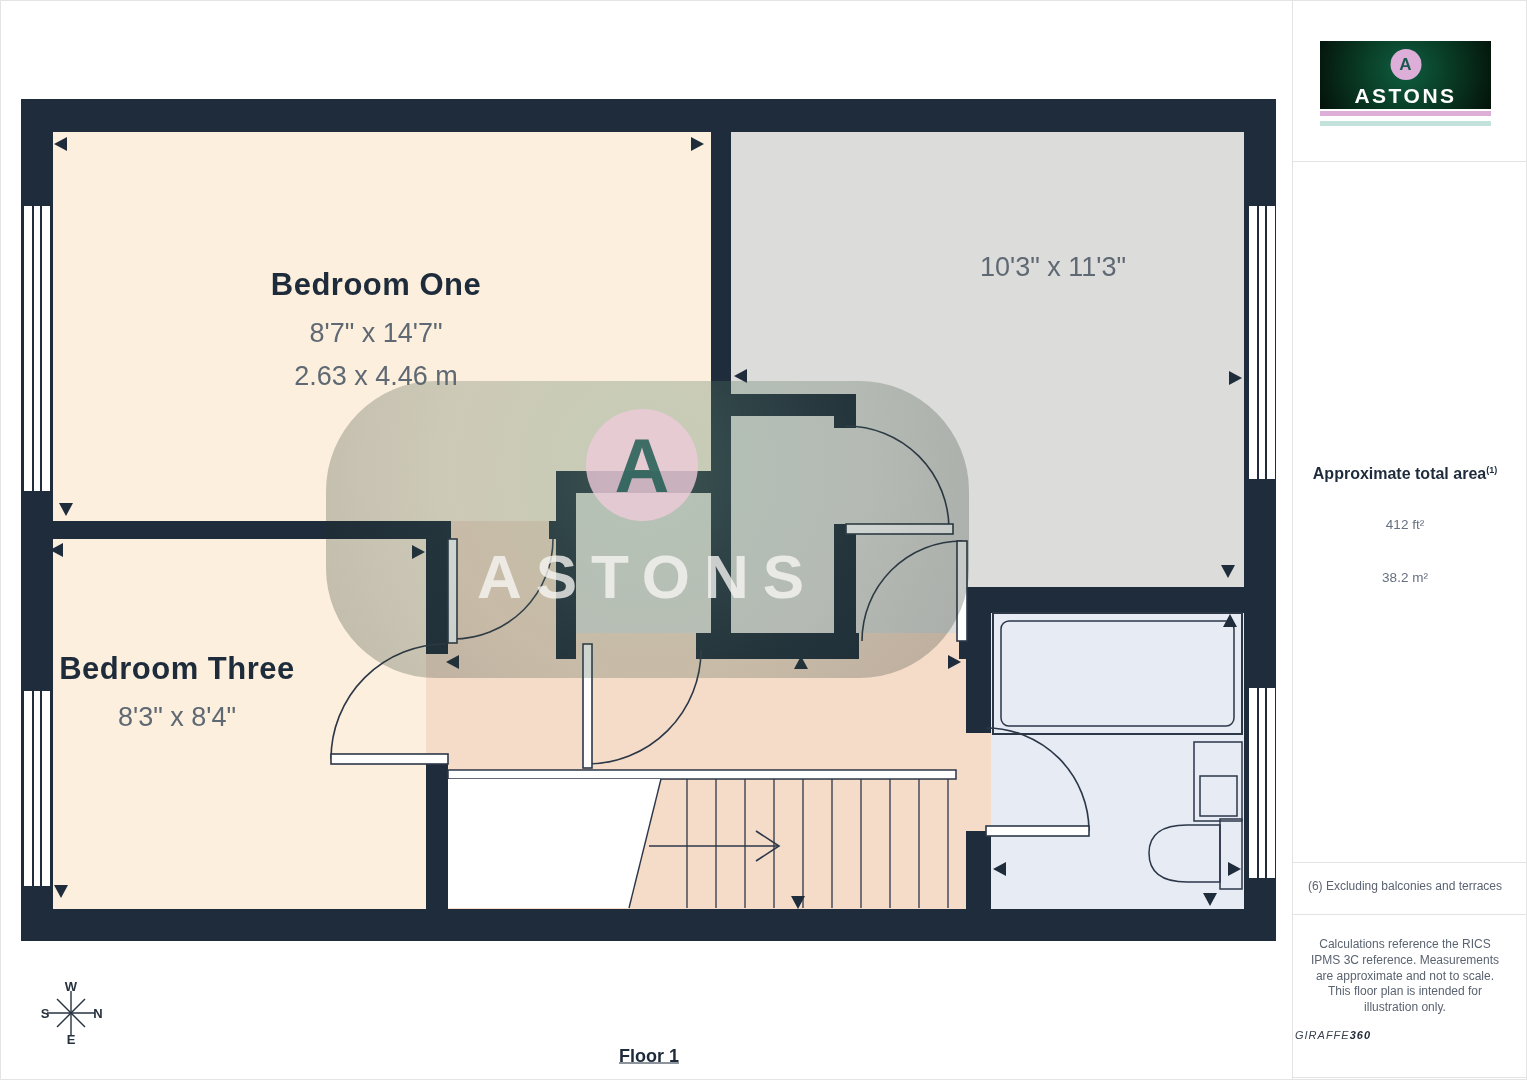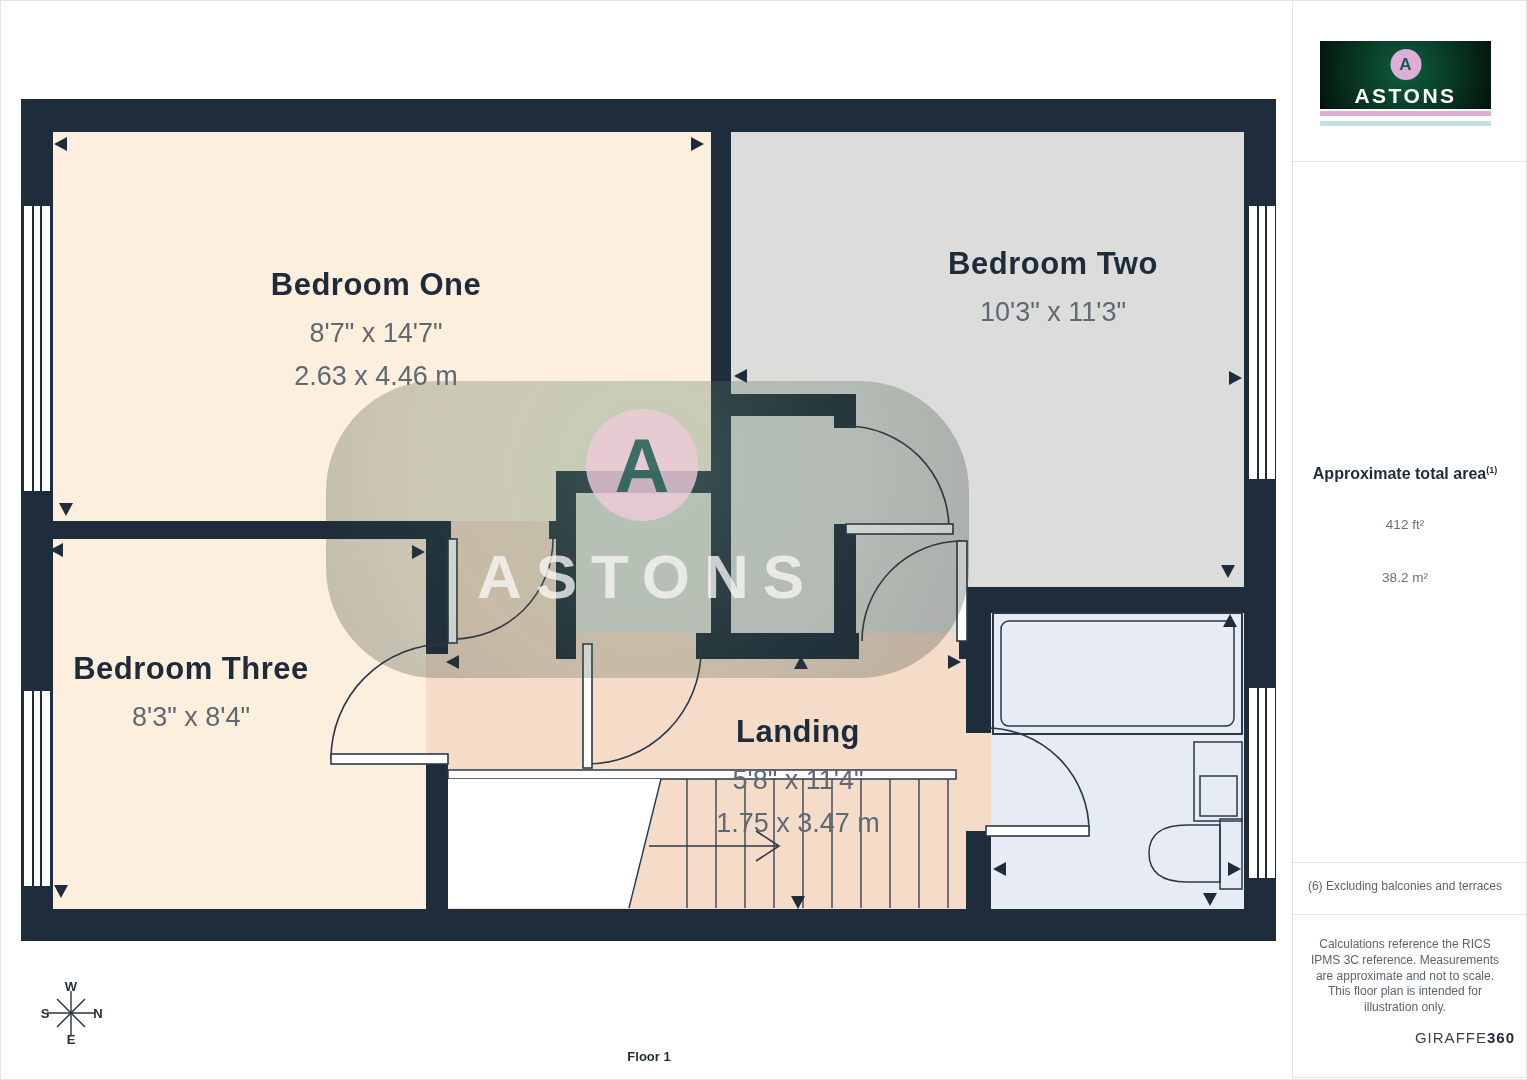--- a/index.html
+++ b/index.html
@@ -24,41 +24,41 @@
   .room-dim{font-size:27px;color:var(--dim_gray);line-height:43px;}
   .watermark{position:absolute;left:325px;top:380px;width:643px;height:297px;border-radius:110px;
     background:radial-gradient(circle at 50% 30%, rgba(110,150,120,.38) 0%, rgba(55,80,60,.24) 55%, rgba(25,35,28,.26) 100%);}
   .wm-circle{position:absolute;left:260px;top:28px;width:112px;height:112px;border-radius:50%;
     background:rgba(238,203,218,.8);display:flex;align-items:center;justify-content:center;
     font-size:76px;font-weight:700;color:rgba(25,88,78,.82);}
   .wm-text{position:absolute;left:0;top:160px;width:100%;text-align:center;font-size:62px;font-weight:700;
     letter-spacing:14px;color:rgba(247,246,243,.78);}
   .compass-letter{position:absolute;font-size:13px;font-weight:700;color:#27323f;transform:translate(-50%,-50%);}
   .floor-label{position:absolute;left:648px;top:1055px;transform:translate(-50%,-50%);
-    font-size:13px;font-weight:700;color:var(--label_navy);}
+    font-size:18px;font-weight:700;color:var(--label_navy);text-decoration:underline;}
   
   .sidebar-vline{position:absolute;left:1291px;top:0;width:1px;height:1080px;background:#e3e3e6;}
   .sb-hline{position:absolute;left:1292px;width:235px;height:1px;background:#e3e3e6;}
   .logo{position:absolute;left:1319px;top:40px;width:171px;height:68px;
     background:radial-gradient(circle at 50% 42%, #0e5e41 0%, #093b24 48%, #04120a 100%);}
   .logo-circle{position:absolute;left:50%;top:8px;transform:translateX(-50%);width:31px;height:31px;border-radius:50%;
     background:var(--brand_pink);display:flex;align-items:center;justify-content:center;
     font-size:17px;font-weight:700;color:#1c5a50;}
   .logo-brand{position:absolute;left:0;top:43px;width:100%;text-align:center;color:#fff;
     font-size:21px;font-weight:700;letter-spacing:2.5px;}
   .logo-bar{position:absolute;left:1319px;width:171px;height:5px;}
   .sb-area{position:absolute;left:1294px;top:464px;width:220px;text-align:center;}
   .sb-area-heading{font-size:16px;font-weight:700;color:var(--label_navy);margin-bottom:8px;}
   .sb-area-heading sup{font-size:9px;}
   .sb-area-val{font-size:13.5px;color:#667080;line-height:23px;margin-top:30px;}
   .sb-footnote{position:absolute;left:1294px;top:878px;width:220px;text-align:center;font-size:12px;color:var(--muted);}
   .sb-disclaimer{position:absolute;left:1306px;top:936px;width:196px;text-align:center;
     font-size:12px;line-height:15.8px;color:var(--muted);}
-  .sb-credit{position:absolute;left:1294px;top:1028px;width:220px;text-align:right;
-    font-size:15px;letter-spacing:1px;color:#39424e;}
+  .sb-credit{position:absolute;left:1294px;top:1028px;width:220px;text-align:left;
+    font-size:11px;letter-spacing:1px;color:#39424e;font-style:italic;}
   .sb-credit b{color:#222c38;}
 </style>
 </head>
 <body>
 
 <div class="page">
 
   <div class="plan abs" style="left:0;top:0;width:1290px;height:1080px;">
 
     <div class="fill" style="left:52px;top:131px;width:658px;height:339px;background:var(--bedroom_fill);"></div>
@@ -208,31 +208,25 @@
       <div class="wm-circle">A</div>
       <div class="wm-text">ASTONS</div>
     </div>
 
     <div class="room-label" style="left:375px;top:254px;margin-top:12px;">
       <div class="room-name">Bedroom One</div>
       <div class="room-dim">8'7" x 14'7"</div>
       <div class="room-dim">2.63 x 4.46 m</div>
     </div>
     <div class="room-label" style="left:1052px;top:245px;">
-      <div class="room-name">Bedroom Two</div>
       <div class="room-dim">10'3" x 11'3"</div>
     </div>
-    <div class="room-label" style="left:190px;top:650px;">
+    <div class="room-label" style="left:176px;top:650px;">
       <div class="room-name">Bedroom Three</div>
       <div class="room-dim">8'3" x 8'4"</div>
-    </div>
-    <div class="room-label" style="left:797px;top:713px;">
-      <div class="room-name">Landing</div>
-      <div class="room-dim">5'8" x 11'4"</div>
-      <div class="room-dim">1.75 x 3.47 m</div>
     </div>
 
     <div class="compass-letter" style="left:70px;top:985px;">W</div>
     <div class="compass-letter" style="left:97px;top:1012px;">N</div>
     <div class="compass-letter" style="left:44px;top:1012px;">S</div>
     <div class="compass-letter" style="left:70px;top:1038px;">E</div>
 
     <div class="floor-label">Floor 1</div>
   </div>
 

